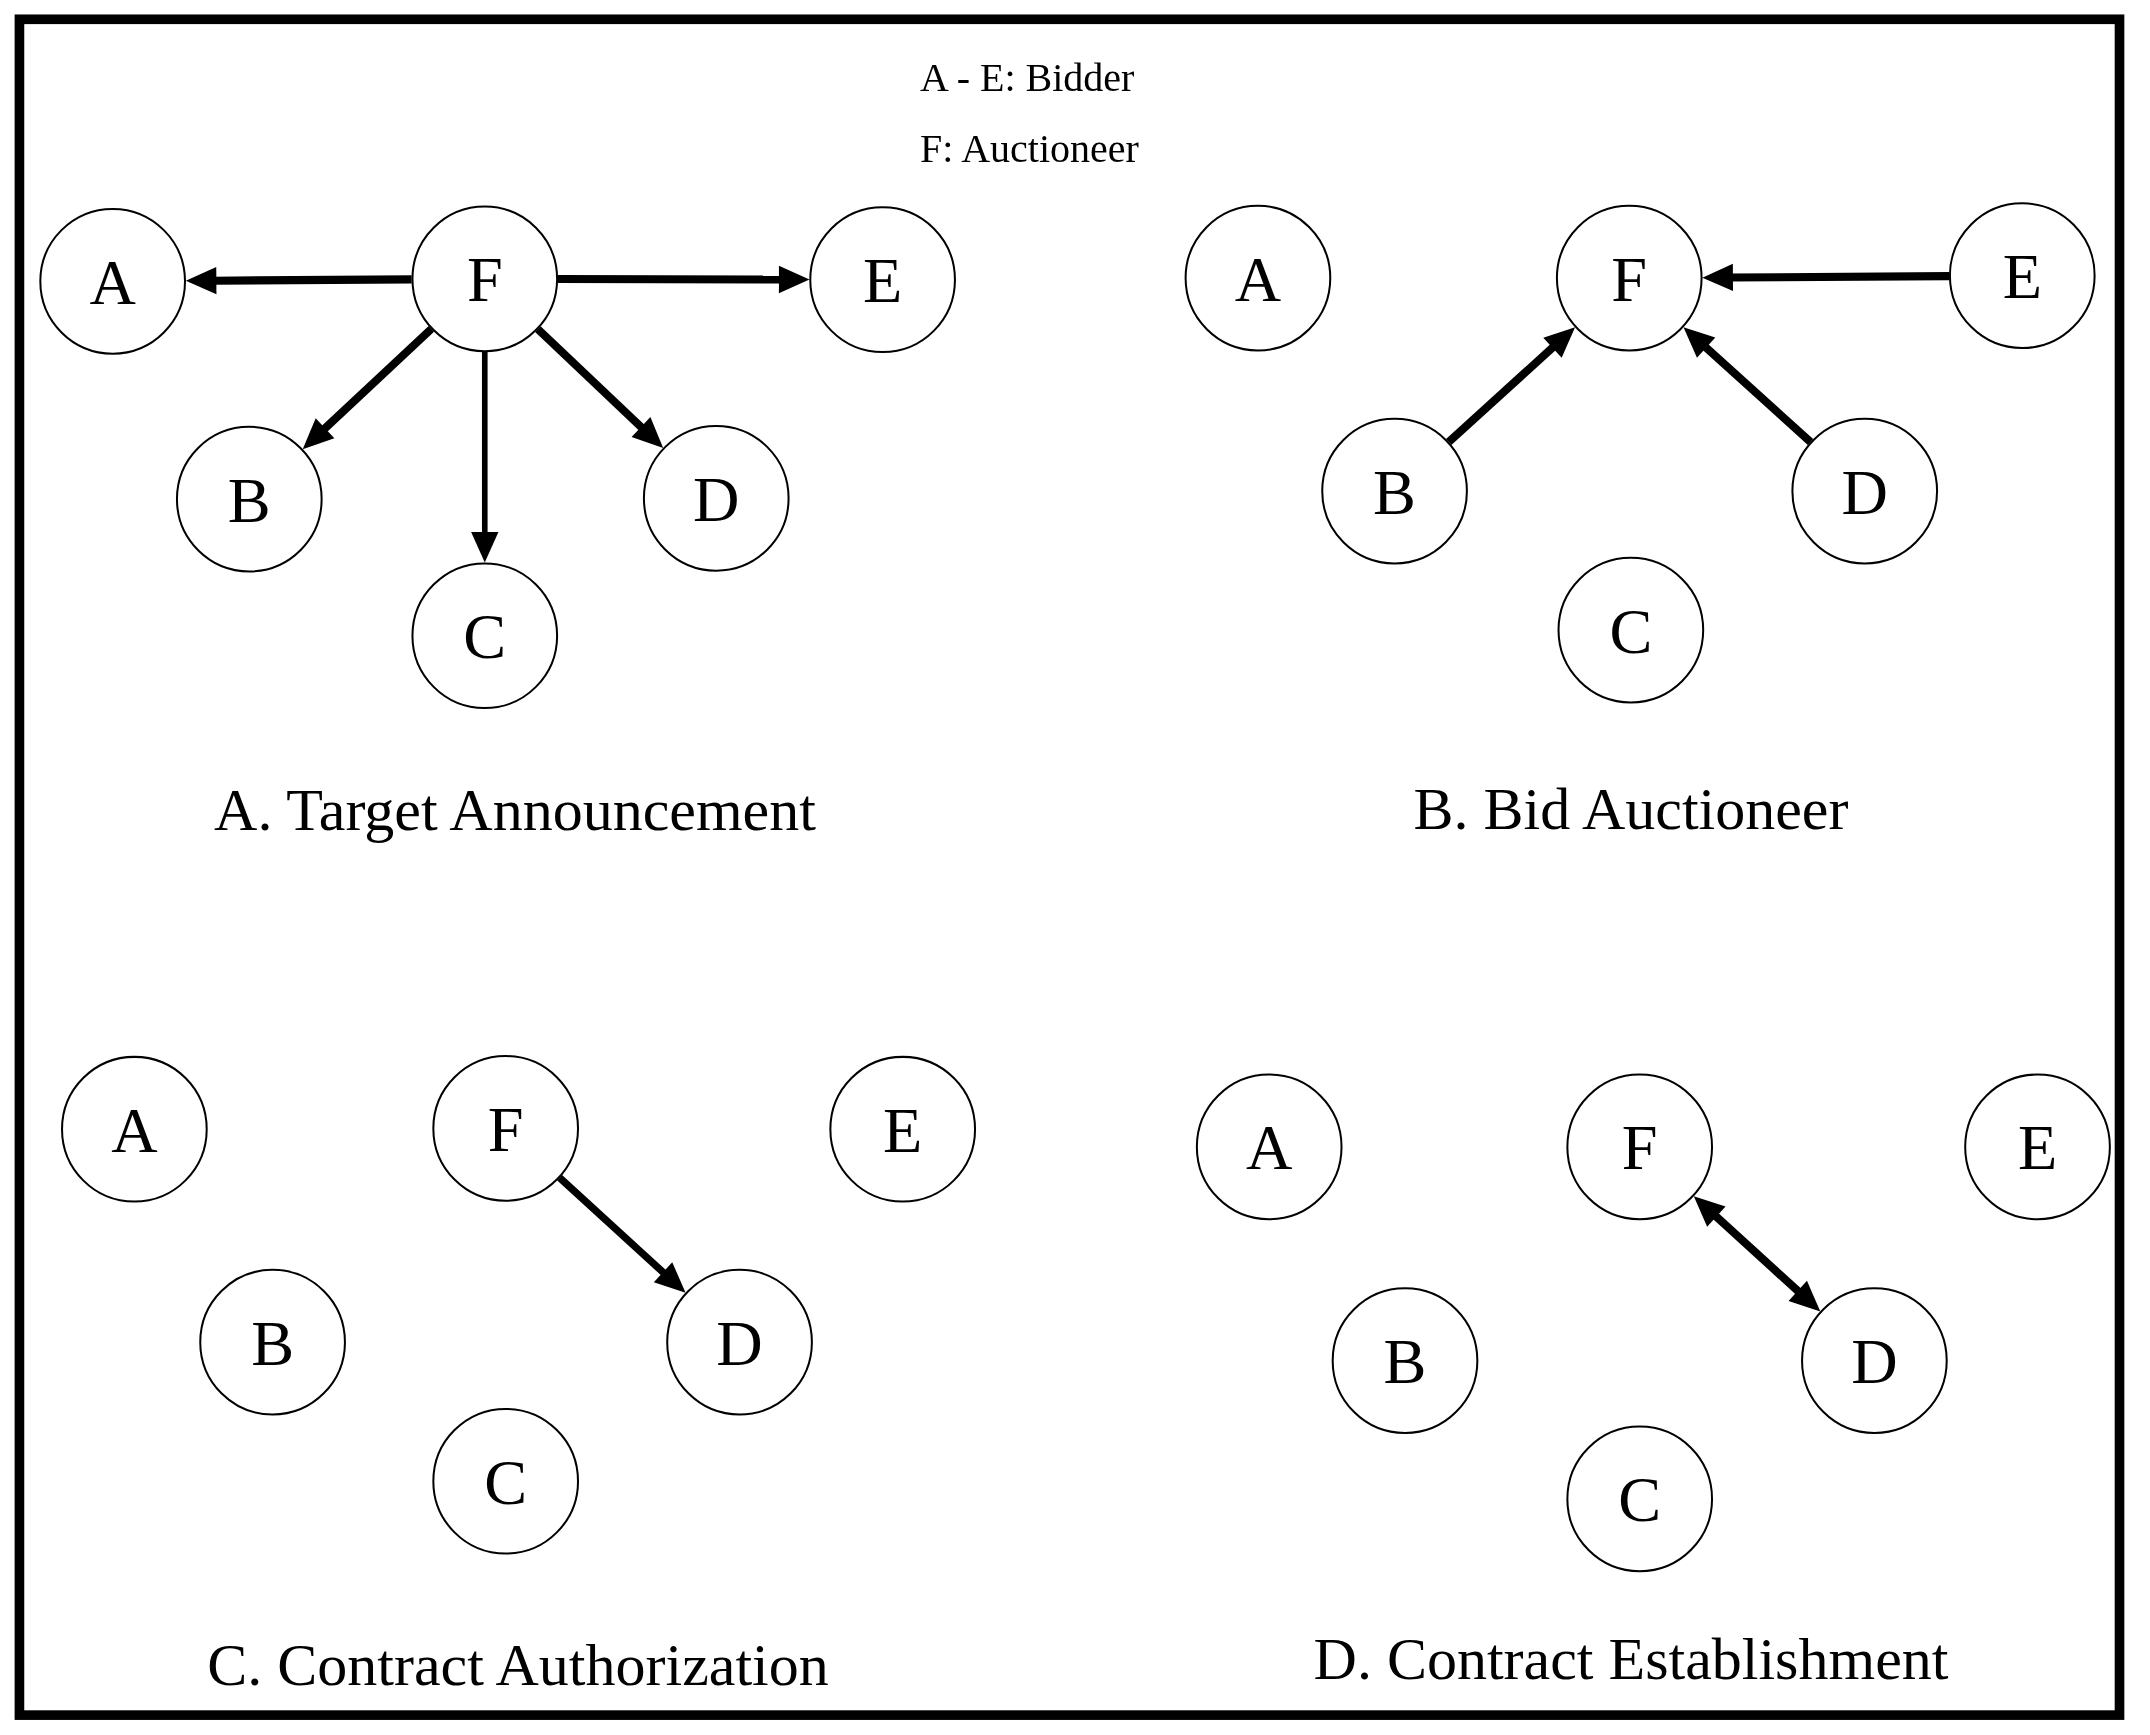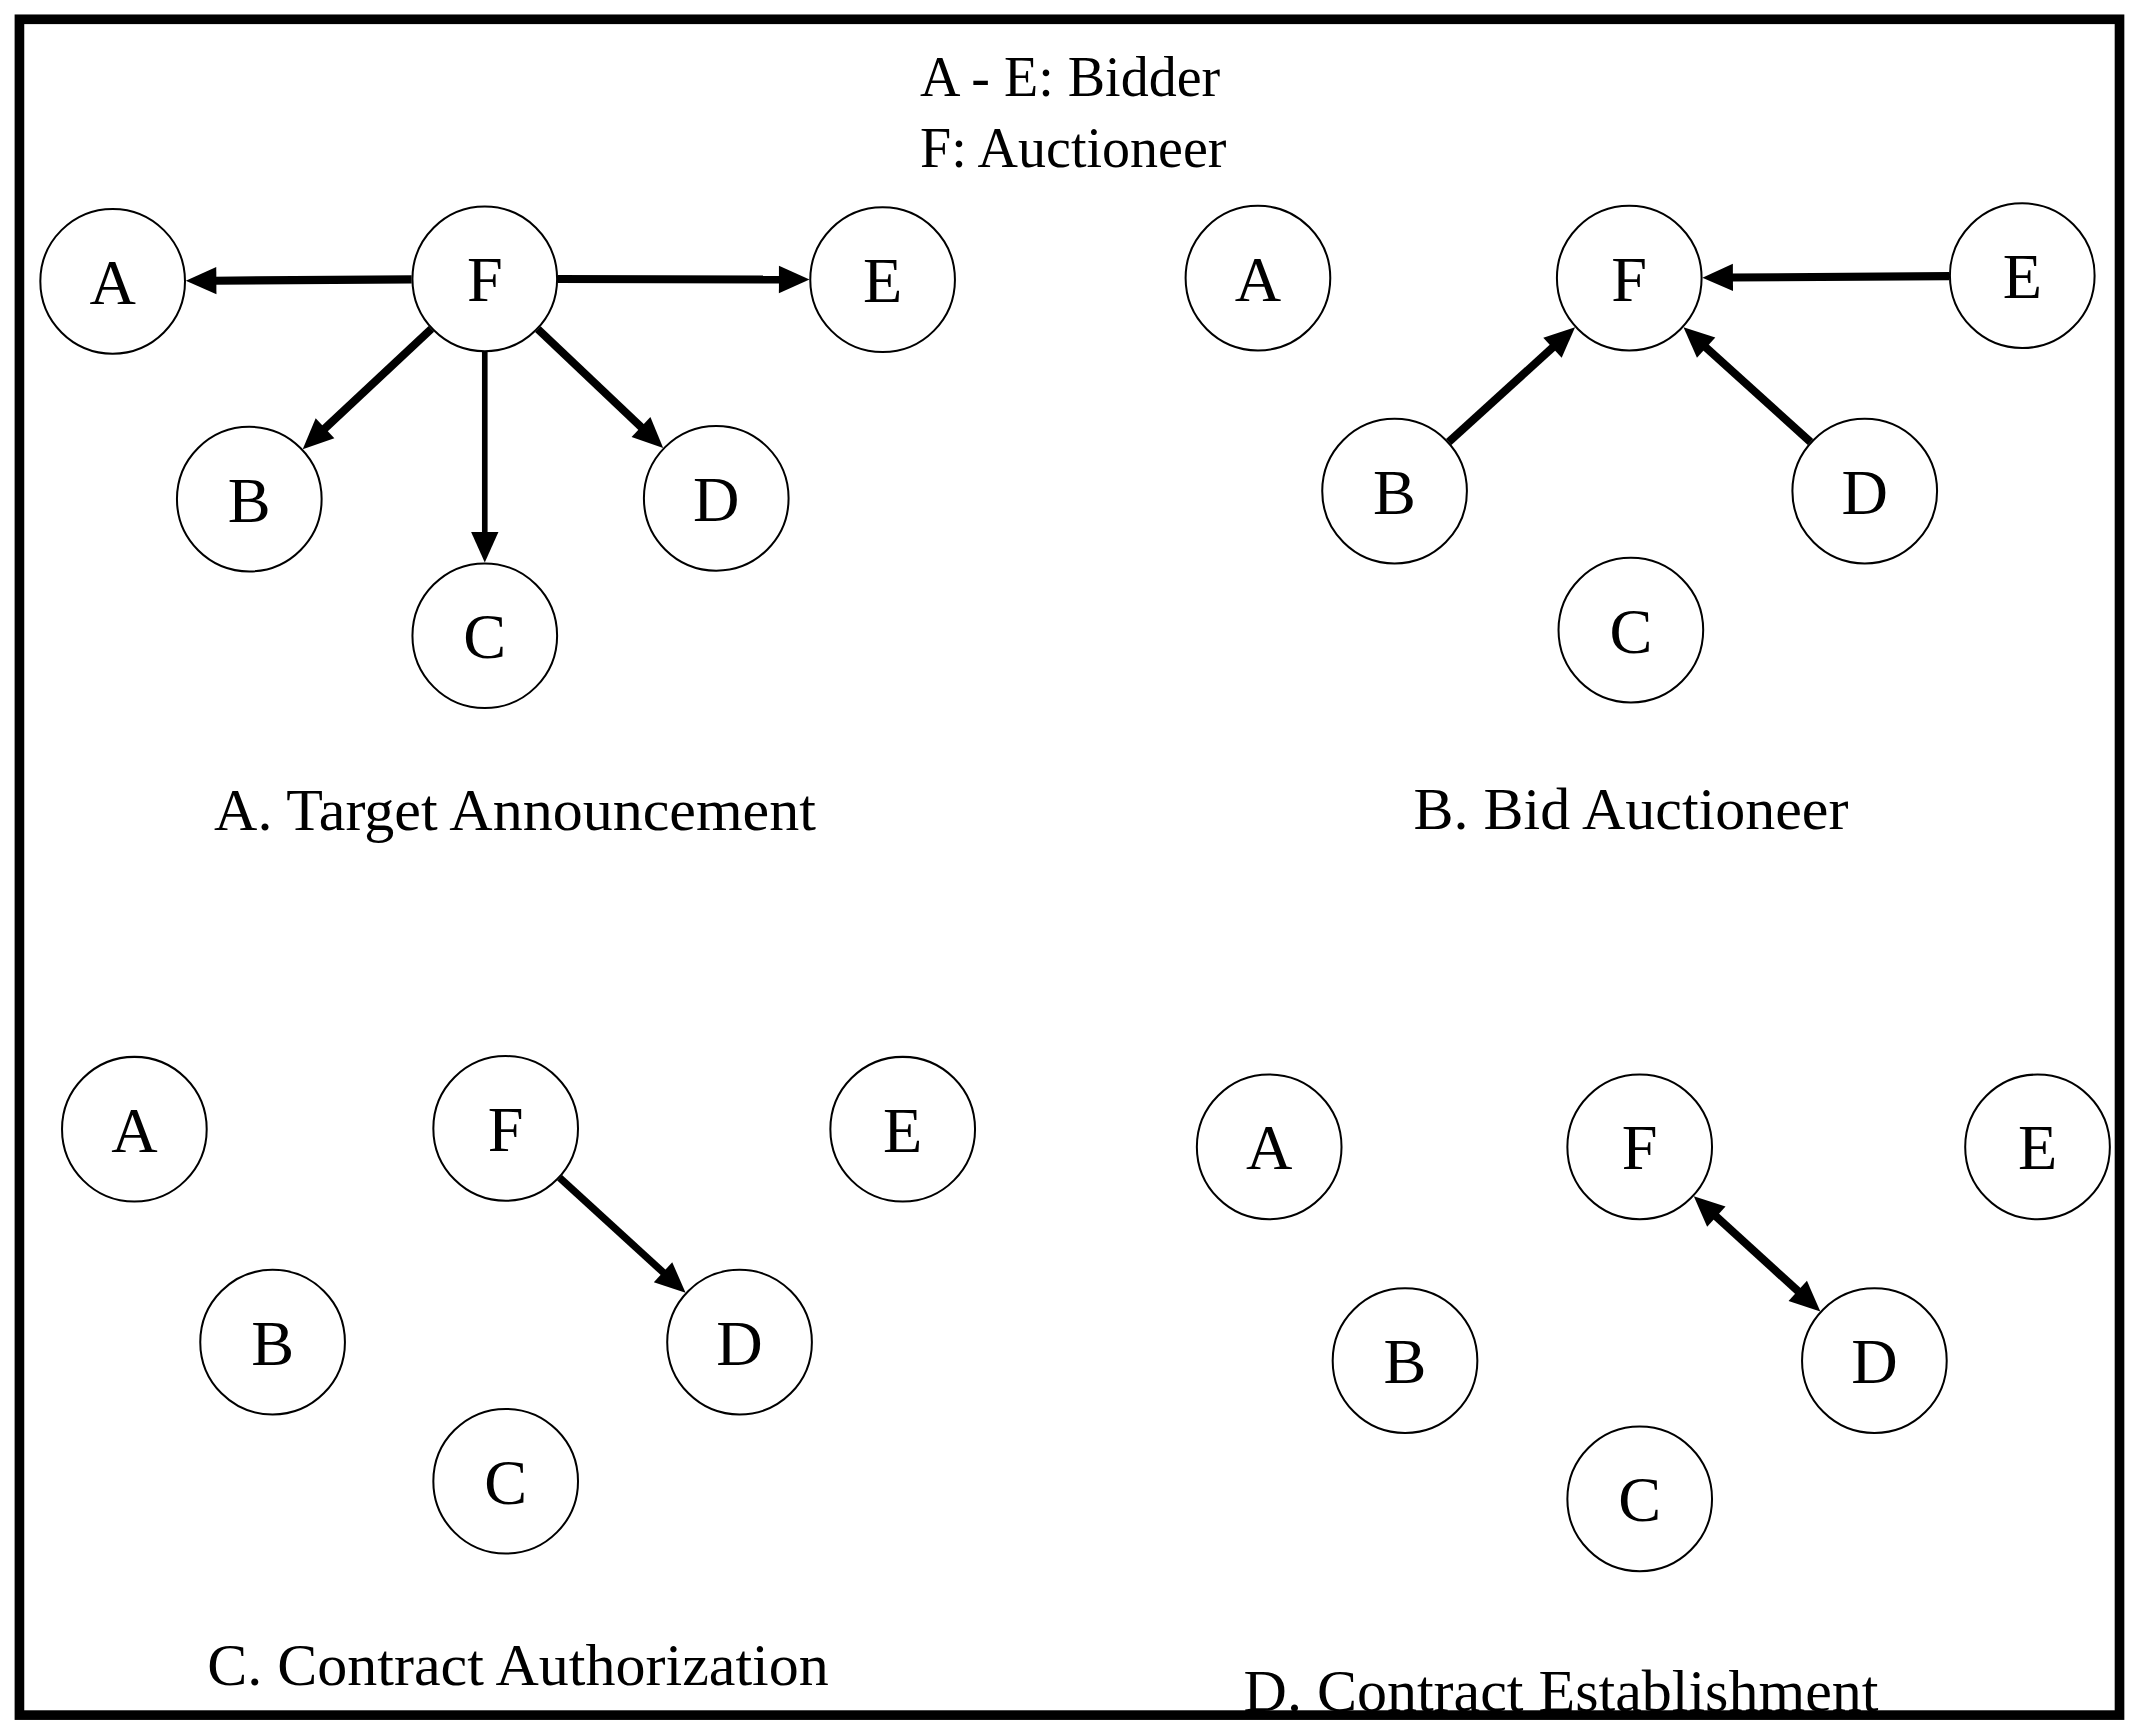--- a/index.html
+++ b/index.html
@@ -20,21 +20,21 @@
   #diagram-svg {
     position: absolute;
     left: 0; top: 0;
     width: 2151px;
     height: 1736px;
   }
   .legend {
     position: absolute;
     left: 920px;
     top: 42px;
-    font-size: 56px;
+    font-size: 40px;
     line-height: 71px;
     color: #000000;
     white-space: nowrap;
   }
   .panel-caption {
     position: absolute;
     transform: translate(-50%, -50%);
     font-size: 60px;
     line-height: 1;
     color: #000000;
@@ -196,16 +196,16 @@
     </svg>
 
   <div class="legend">
     <div>A - E: Bidder</div>
     <div>F: Auctioneer</div>
   </div>
 
   <div class="panel-caption" style="left: 487px; top: 810px; margin-left: 28px;">A. Target Announcement</div>
   <div class="panel-caption" style="left: 1631px; top: 809px;">B. Bid Auctioneer</div>
   <div class="panel-caption" style="left: 518px; top: 1665px;">C. Contract Authorization</div>
-  <div class="panel-caption" style="left: 1561px; top: 1659px; margin-top: 32px;">D. Contract Establishment</div>
+  <div class="panel-caption" style="left: 1631px; top: 1659px;">D. Contract Establishment</div>
 
 </div>
 
 
 </body></html>

